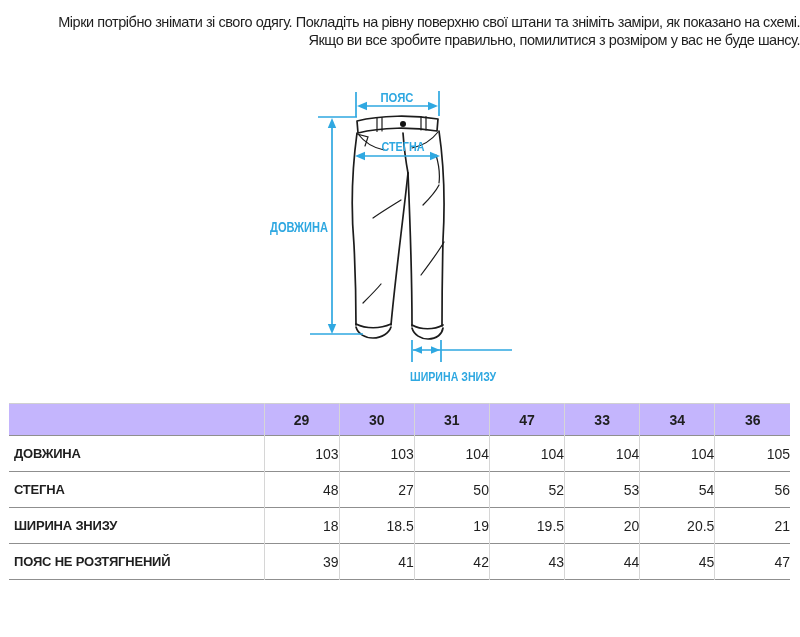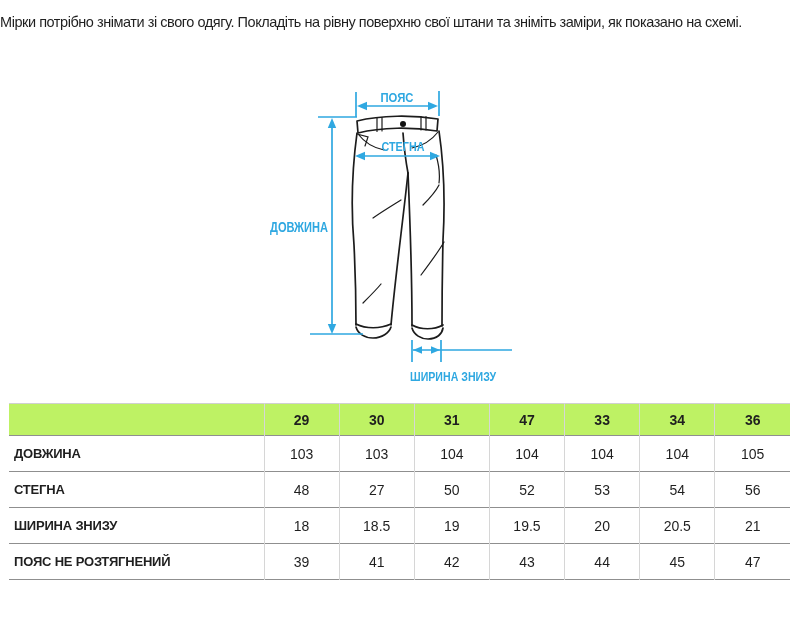--- a/index.html
+++ b/index.html
@@ -1,48 +1,49 @@
 <!DOCTYPE html>
 <html style="--accent: #2fa8e1;"><head>
 <meta charset="utf-8">
 <style>
   :root { --accent:#2fa8e1; --ink:#1f1f1f; --line-h:#8f8f8f; --line-v:#d6d6d6; }
   * { margin:0; padding:0; box-sizing:border-box; }
   html,body { width:800px; height:637px; background:#ffffff; overflow:hidden;
               font-family:"Liberation Sans", sans-serif; color:var(--ink); }
   .page { position:relative; width:800px; height:637px; }
 
-  .intro { position:absolute; top:13px; left:0; right:0; text-align:left;
+  .intro { position:absolute; top:13px; left:0; right:0; text-align:right;
            font-size:14.5px; line-height:18px; letter-spacing:-0.45px; white-space:nowrap; }
   .note { position:absolute; top:61px; right:12px; font-size:12.5px; letter-spacing:-0.3px;
           color:#9b9b9b; }
 
   .diagram { position:absolute; left:253px; top:85px; width:286px; height:306px; }
   .jean { fill:none; stroke:#1c1c1c; stroke-width:1.7; stroke-linecap:round; stroke-linejoin:round; }
   .jean-thin { fill:none; stroke:#1c1c1c; stroke-width:1.2; stroke-linecap:round; }
   .m { fill:none; stroke:var(--accent); stroke-width:1.7; stroke-linecap:butt; }
   .mh { fill:var(--accent); stroke:none; }
   .mlabel { fill:var(--accent); font-family:"Liberation Sans", sans-serif; font-weight:bold; }
 
   .tablewrap { position:absolute; left:9px; top:403px; width:781px; }
   table { border-collapse:collapse; table-layout:fixed; width:781px;
           border-top:1px solid #d0d0d0; border-bottom:1px solid var(--line-h); }
-  thead th { background:#bef264; height:32px; font-size:14px; font-weight:bold; text-align:center; }
+  thead th { background:#c4b5fd; height:32px; font-size:14px; font-weight:bold; text-align:center; }
   tbody th, tbody td { height:36px; border-top:1px solid var(--line-h); }
   tbody th { text-align:left; padding-left:5px; font-size:13px; font-weight:bold; letter-spacing:-0.2px; }
-  tbody td { text-align:center; font-size:14px; font-weight:normal; }
+  tbody td { text-align:right; font-size:14px; font-weight:normal; }
   thead th:not(:first-child), tbody td { border-left:1px solid var(--line-v); }
 </style>
 </head>
 <body>
 
 <div class="page">
 
   <div class="intro">
     <div>Мірки потрібно знімати зі свого одягу. Покладіть на рівну поверхню свої штани та зніміть заміри, як показано на схемі.</div>
+    <div>Якщо ви все зробите правильно, помилитися з розміром у вас не буде шансу.</div>
   </div>
 
 
   <svg class="diagram" viewBox="0 0 286 306">
 
     <g>
       <path class="jean" d="M104,36 C128,30 160,30 185,34 L184,46 C159,42 129,42 105,48 Z"></path>
       <path class="jean-thin" d="M124,32.5 V46.5 M129,32.5 V46 M168,31.5 V45 M173,31.5 V45"></path>
       <circle cx="150" cy="39" r="3" fill="#111111"></circle>
       <path class="jean" d="M150,48 C151,62 152,72 155,88"></path>

